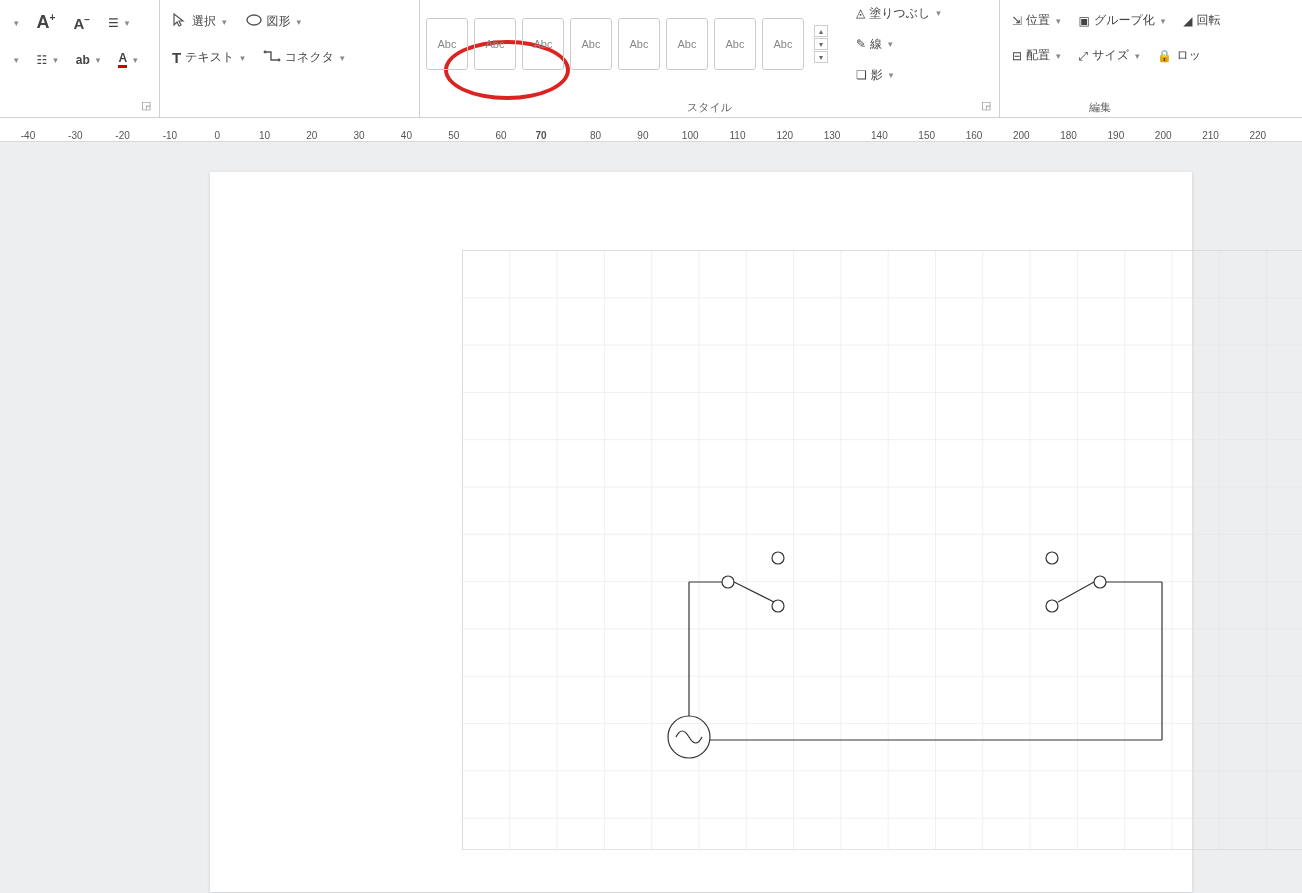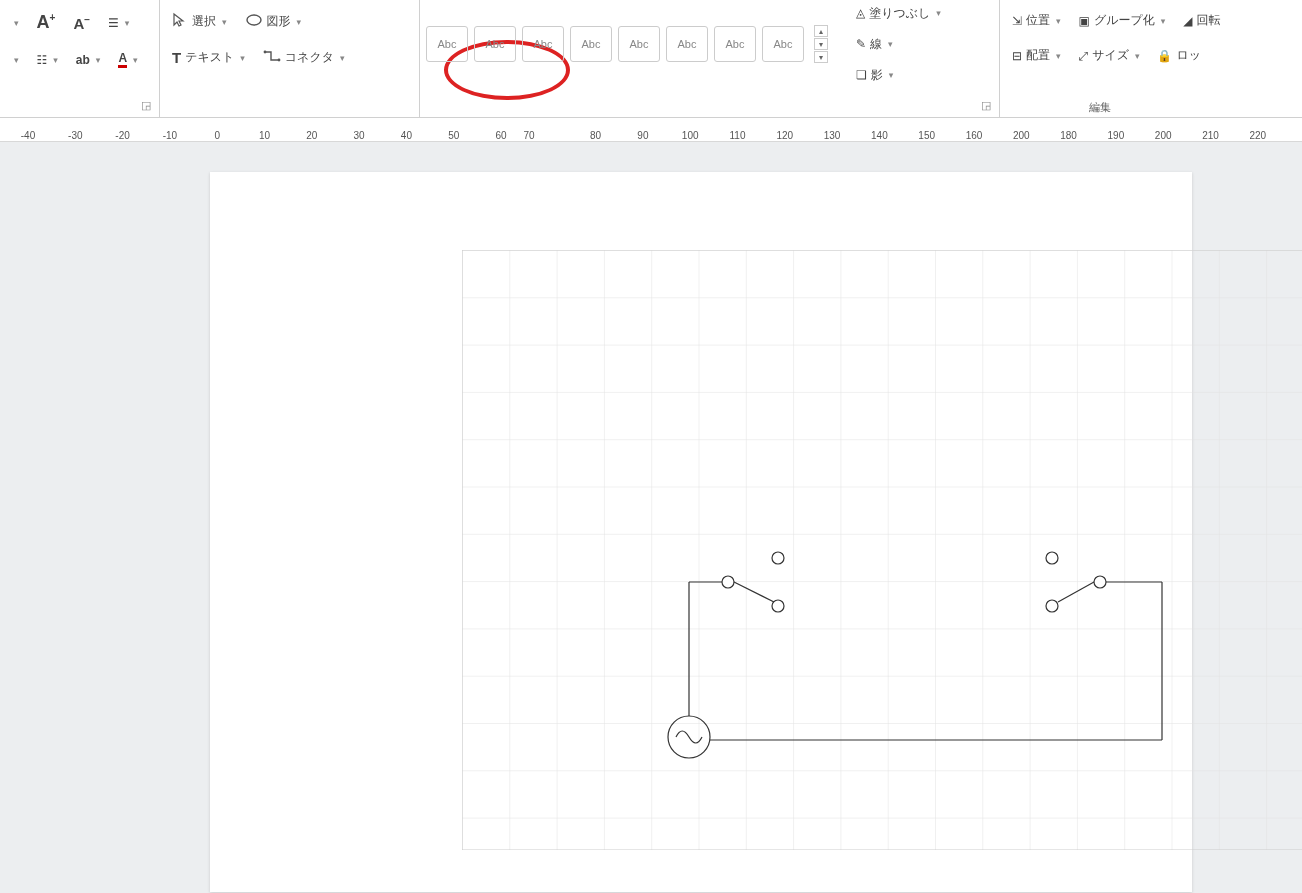--- a/index.html
+++ b/index.html
@@ -8,21 +8,21 @@
 .ribbon-group { border-right: 1px solid #d0d0d0; display: flex; flex-direction: column; justify-content: space-between; padding: 8px 6px 2px 6px; position: relative; }
 .ribbon-group-label { text-align: center; color: #666; font-size: 11px; padding-top: 4px; }
 .ribbon-rows { display: flex; flex-direction: column; gap: 10px; }
 .ribbon-row { display: flex; align-items: center; gap: 6px; }
 .btn { display: inline-flex; align-items: center; gap: 4px; padding: 4px 6px; border-radius: 3px; cursor: pointer; color: #444; white-space: nowrap; }
 .dd { color: #888; font-size: 9px; margin-left: 2px; }
 .big-a { font-size: 18px; font-weight: bold; color: #444; }
 .sup { font-size: 10px; vertical-align: super; }
 .dialog-launcher { position: absolute; bottom: 4px; right: 4px; width: 14px; height: 14px; color: #888; cursor: pointer; font-size: 11px; }
 .style-gallery { display: flex; gap: 6px; align-items: center; }
-.style-item { border: 1px solid #ccc; border-radius: 3px; width: 42px; height: 36px; display: flex; align-items: center; justify-content: center; color: #888; font-size: 11px; cursor: pointer; }
+.style-item { border: 1px solid #ccc; border-radius: 3px; width: 42px; height: 52px; display: flex; align-items: center; justify-content: center; color: #888; font-size: 11px; cursor: pointer; }
 .gallery-scroll { display: flex; flex-direction: column; gap: 1px; margin-left: 4px; }
 .gallery-scroll div { width: 14px; height: 12px; border: 1px solid #ccc; display:flex;align-items:center;justify-content:center;font-size:8px;color:#666;cursor:pointer; }
 .highlight-circle { position: absolute; border: 4px solid #d22; border-radius: 50%; width: 126px; height: 60px; left: 284px; top: 40px; pointer-events: none; }
 .ruler { height: 24px; background: #fff; border-bottom: 1px solid #d8d8d8; display: flex; align-items: flex-end; position: relative; overflow: hidden; font-size: 10px; color: #555; }
 .ruler .tick { position: absolute; bottom: 0; text-align: center; transform: translateX(-50%); }
 .canvas-area { background: #eceef0; height: 751px; position: relative; overflow: hidden; }
 .page { position: absolute; left: 210px; top: 30px; width: 982px; height: 720px; background: #fff; box-shadow: 0 1px 3px rgba(0,0,0,0.15); }
 .grid { position: absolute; left: 252px; top: 78px; width: 898px; height: 600px; }
 .grid svg { width: 100%; height: 100%; }
 .font-group { width: 160px; }
@@ -141,20 +141,21 @@
               <span class="dd">▾</span>
             </div>
           <div class="btn">
               <span>❏</span>
               <span>影</span>
               <span class="dd">▾</span>
             </div>
         </div>
       </div>
     </div>
+    <div class="ribbon-group-label">スタイル</div>
     <div class="dialog-launcher">◲</div>
   </div>
 
   <div class="ribbon-group edit-group" style="border-right:none">
     <div class="ribbon-rows">
       <div class="ribbon-row">
         <div class="btn">
             <span>⇲</span>
             <span>位置</span>
             <span class="dd">▾</span>
@@ -196,21 +197,21 @@
     <div class="tick" style="left: 75.3px;">-30</div>
     <div class="tick" style="left: 122.6px;">-20</div>
     <div class="tick" style="left: 169.9px;">-10</div>
     <div class="tick" style="left: 217.2px;">0</div>
     <div class="tick" style="left: 264.5px;">10</div>
     <div class="tick" style="left: 311.8px;">20</div>
     <div class="tick" style="left: 359.1px;">30</div>
     <div class="tick" style="left: 406.4px;">40</div>
     <div class="tick" style="left: 453.7px;">50</div>
     <div class="tick" style="left: 501px;">60</div>
-    <div class="tick" style="left: 529px;">70</div>
+    <div class="tick" style="left: 541px; font-weight: bold;">70</div>
     <div class="tick" style="left: 595.6px;">80</div>
     <div class="tick" style="left: 642.9px;">90</div>
     <div class="tick" style="left: 690.2px;">100</div>
     <div class="tick" style="left: 737.5px;">110</div>
     <div class="tick" style="left: 784.8px;">120</div>
     <div class="tick" style="left: 832.1px;">130</div>
     <div class="tick" style="left: 879.4px;">140</div>
     <div class="tick" style="left: 926.7px;">150</div>
     <div class="tick" style="left: 974px;">160</div>
     <div class="tick" style="left: 1021.3px;">200</div>

